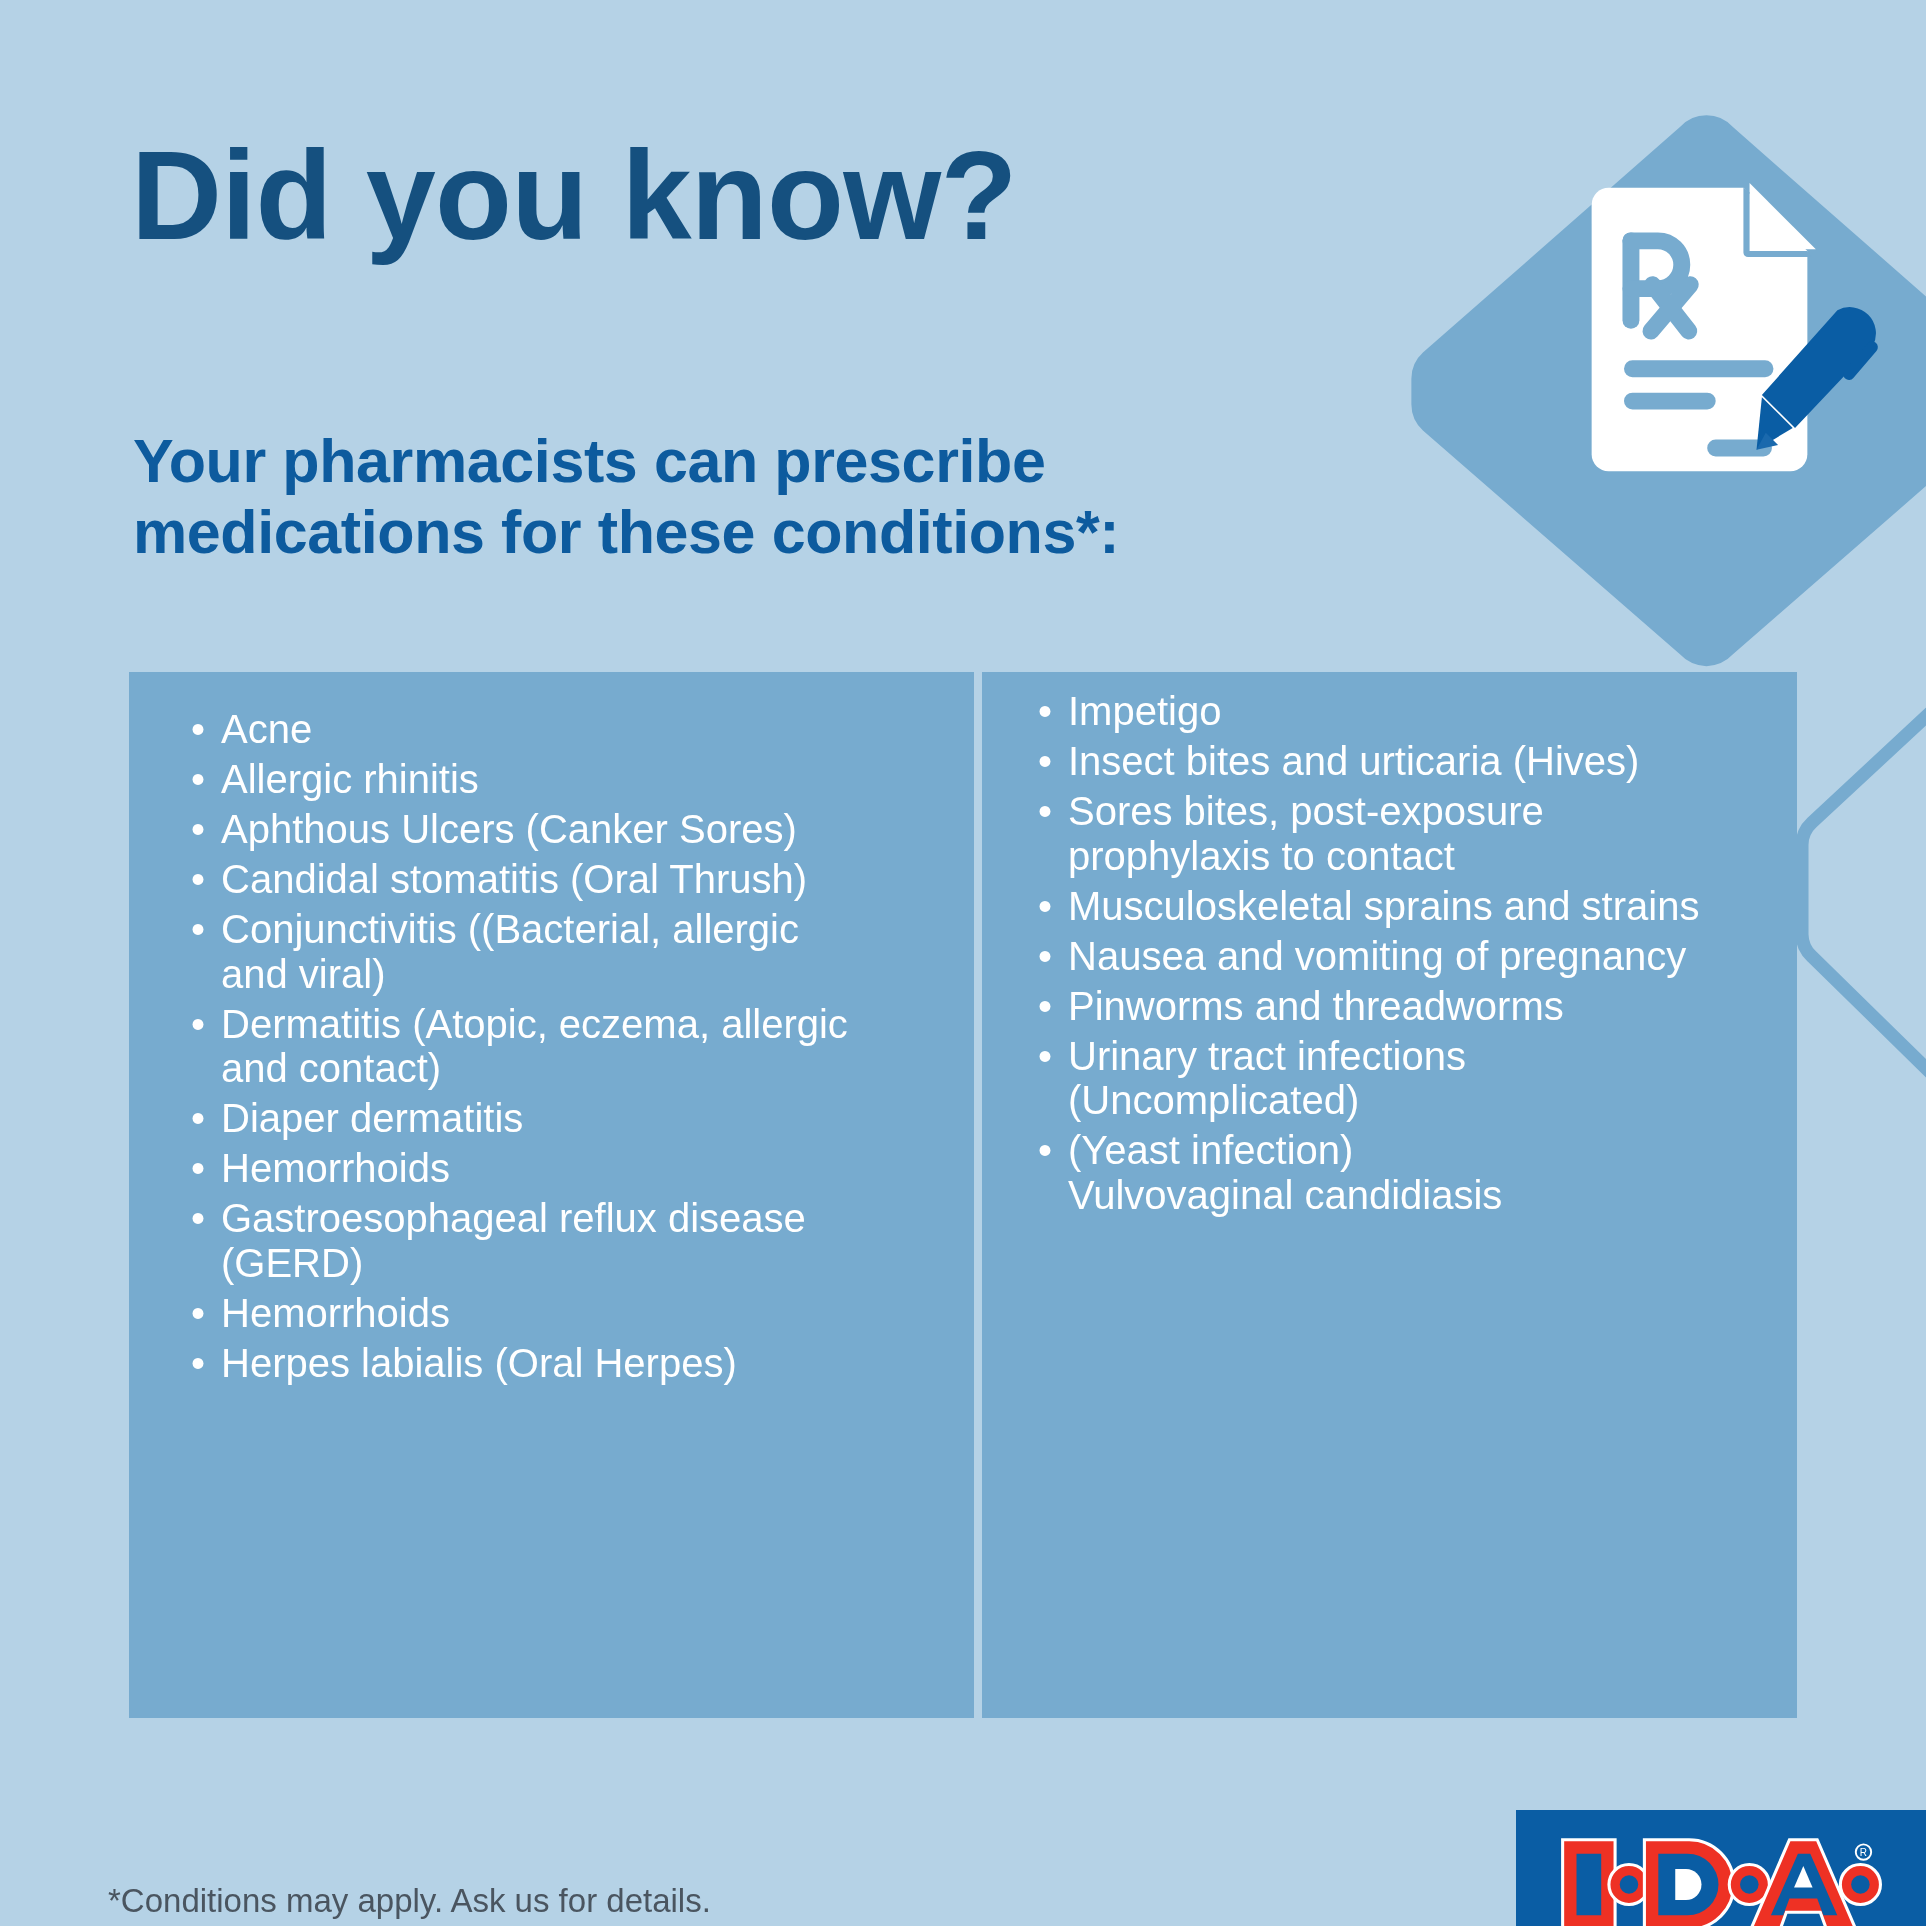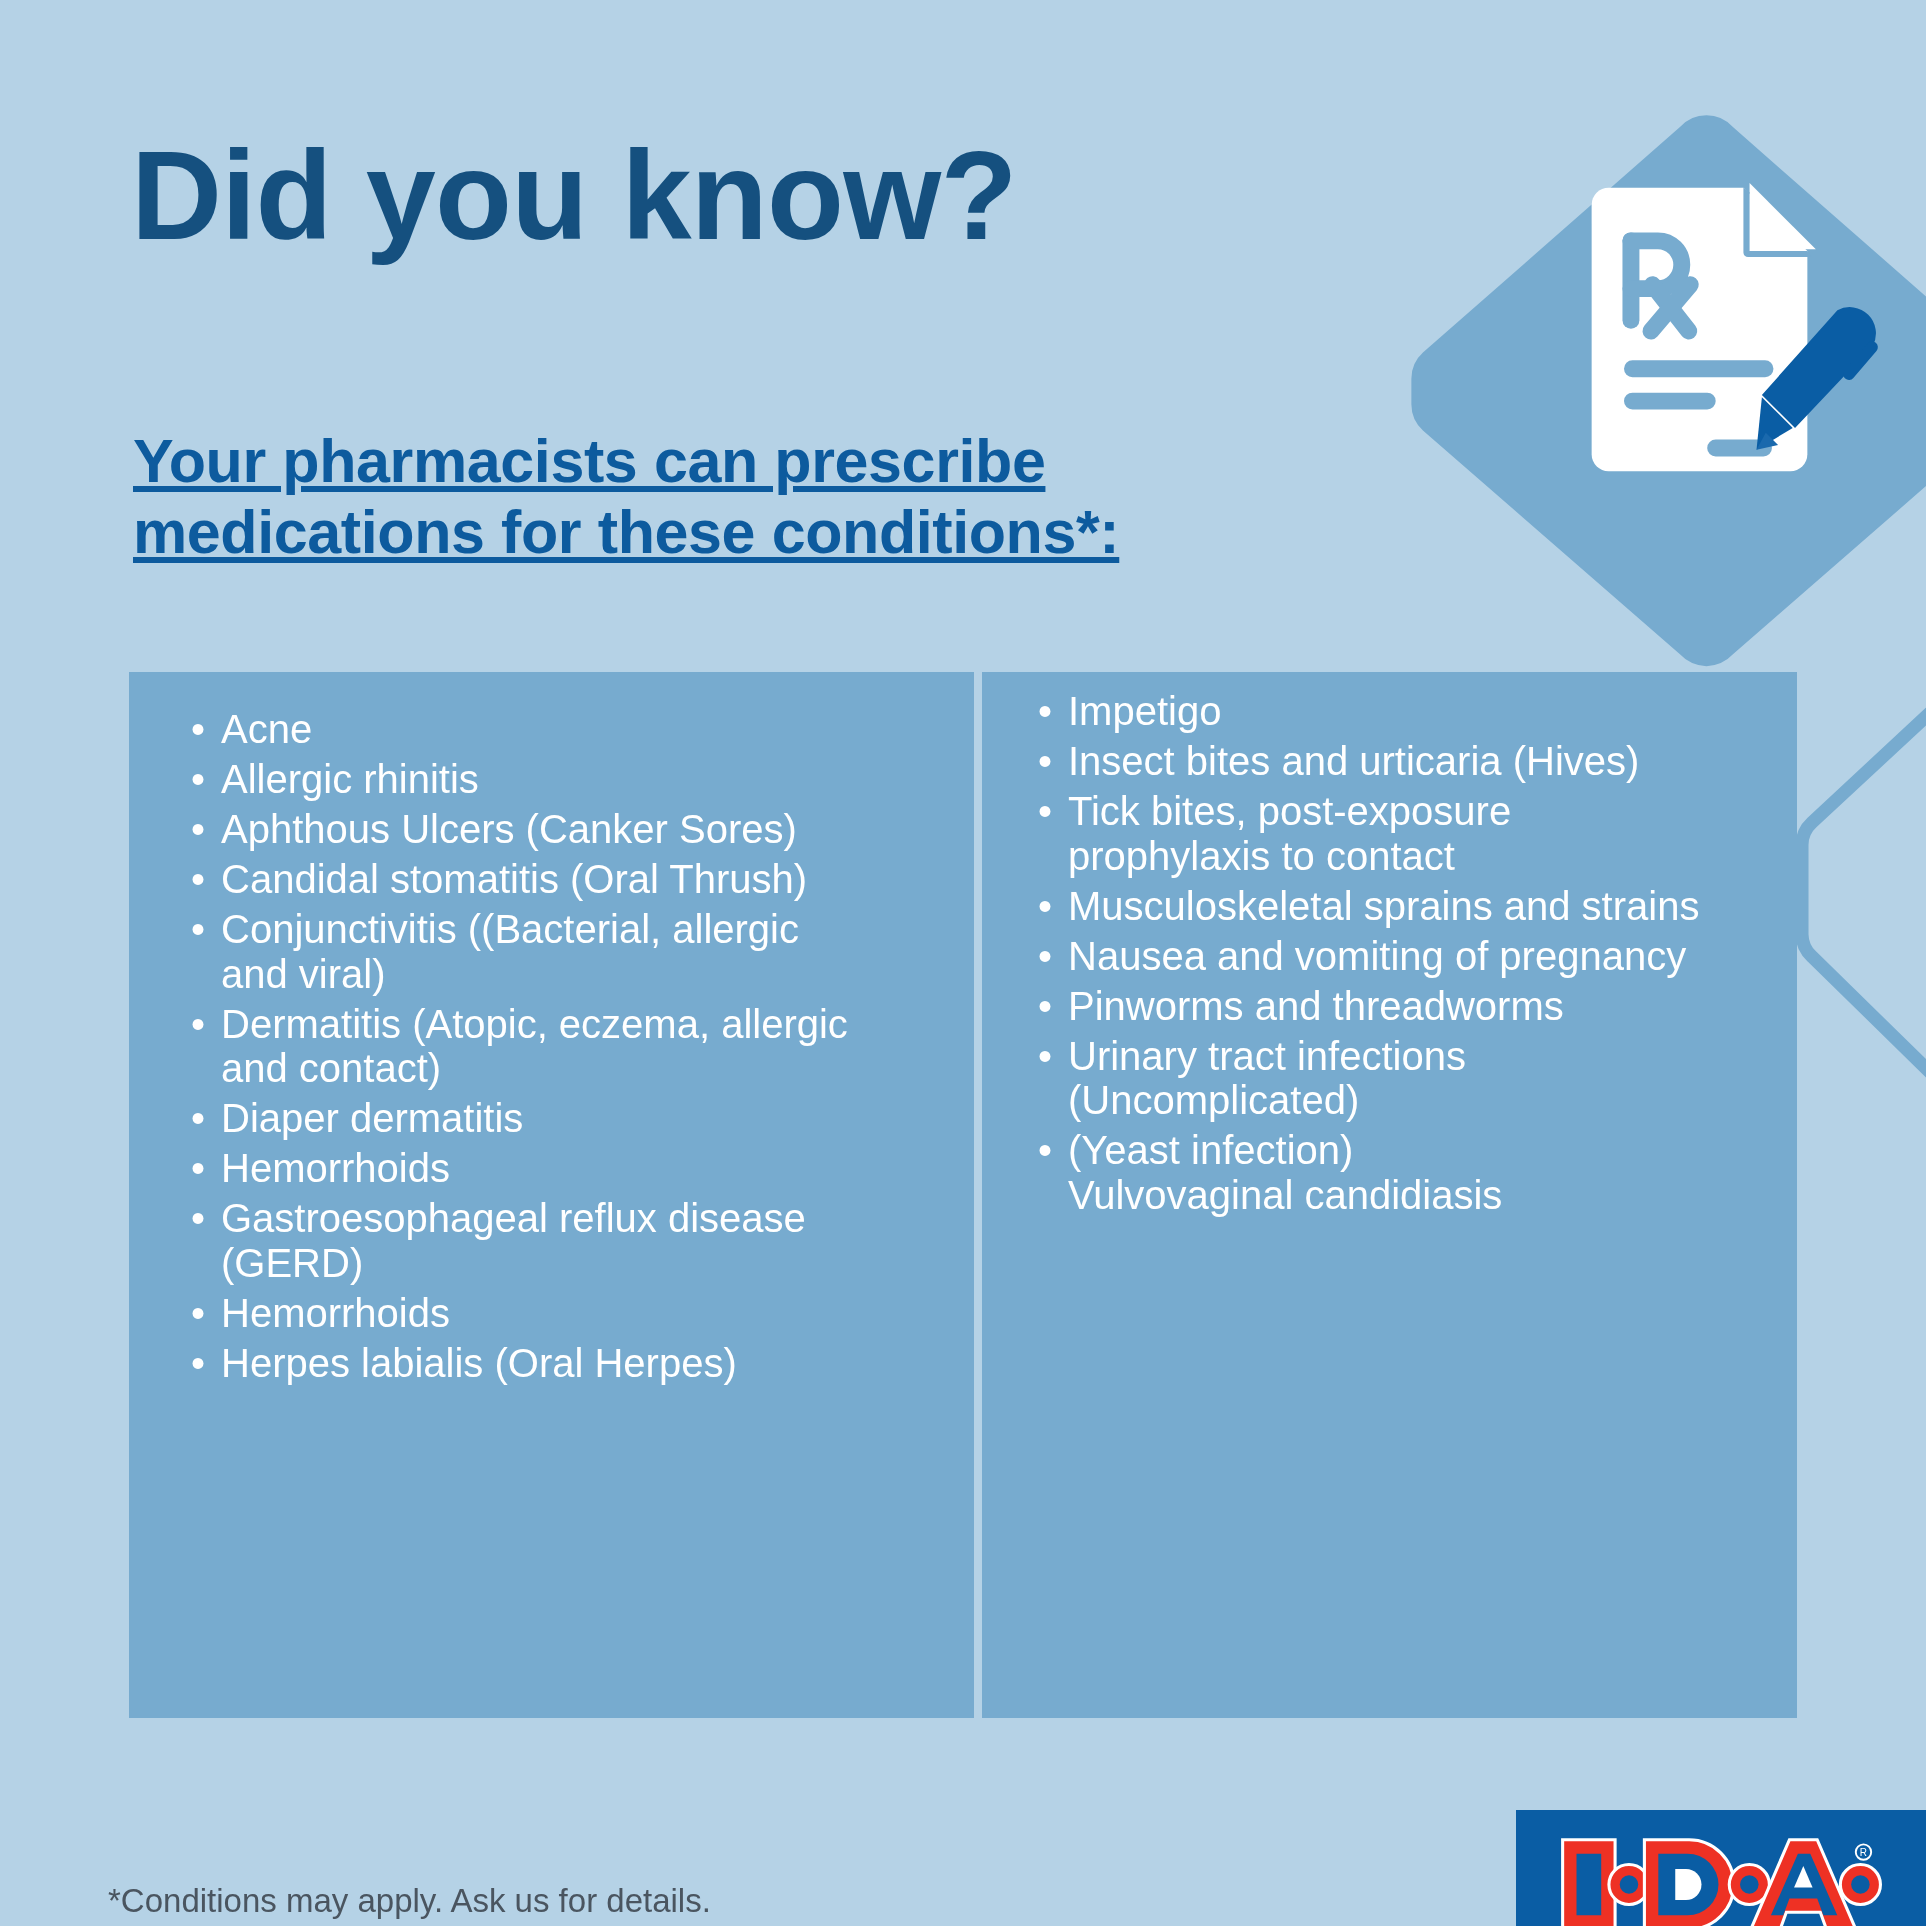--- a/index.html
+++ b/index.html
@@ -50,21 +50,21 @@
   .subtitle {
     position: absolute;
     left: 133px;
     top: 397px;
     font-size: 61px;
     font-weight: bold;
     line-height: 1.16;
     color: #0d5b9e;
     letter-spacing: -0.4px;
   }
-  .subtitle .ln { display: block; white-space: nowrap; text-decoration: underline; }
+  .subtitle .ln { display: block; white-space: nowrap; }
 
   
   .panel {
     position: absolute;
     background: #77abcf;
     top: 643px;
     height: 1046px;
   }
   #panel-left  { left: 129px;  width: 845px; }
   #panel-right { left: 982px; width: 815px; }
@@ -261,21 +261,21 @@
       <li>
         <span class="bullet">•</span>
         <span class="ln">Impetigo</span>
       </li>
       <li>
         <span class="bullet">•</span>
         <span class="ln">Insect bites and urticaria (Hives)</span>
       </li>
       <li>
         <span class="bullet">•</span>
-        <span class="ln">Tick bites, post-exposure</span>
+        <span class="ln">Sores bites, post-exposure</span>
         <span class="ln">prophylaxis to contact</span>
       </li>
       <li>
         <span class="bullet">•</span>
         <span class="ln">Musculoskeletal sprains and strains</span>
       </li>
       <li>
         <span class="bullet">•</span>
         <span class="ln">Nausea and vomiting of pregnancy</span>
       </li>

